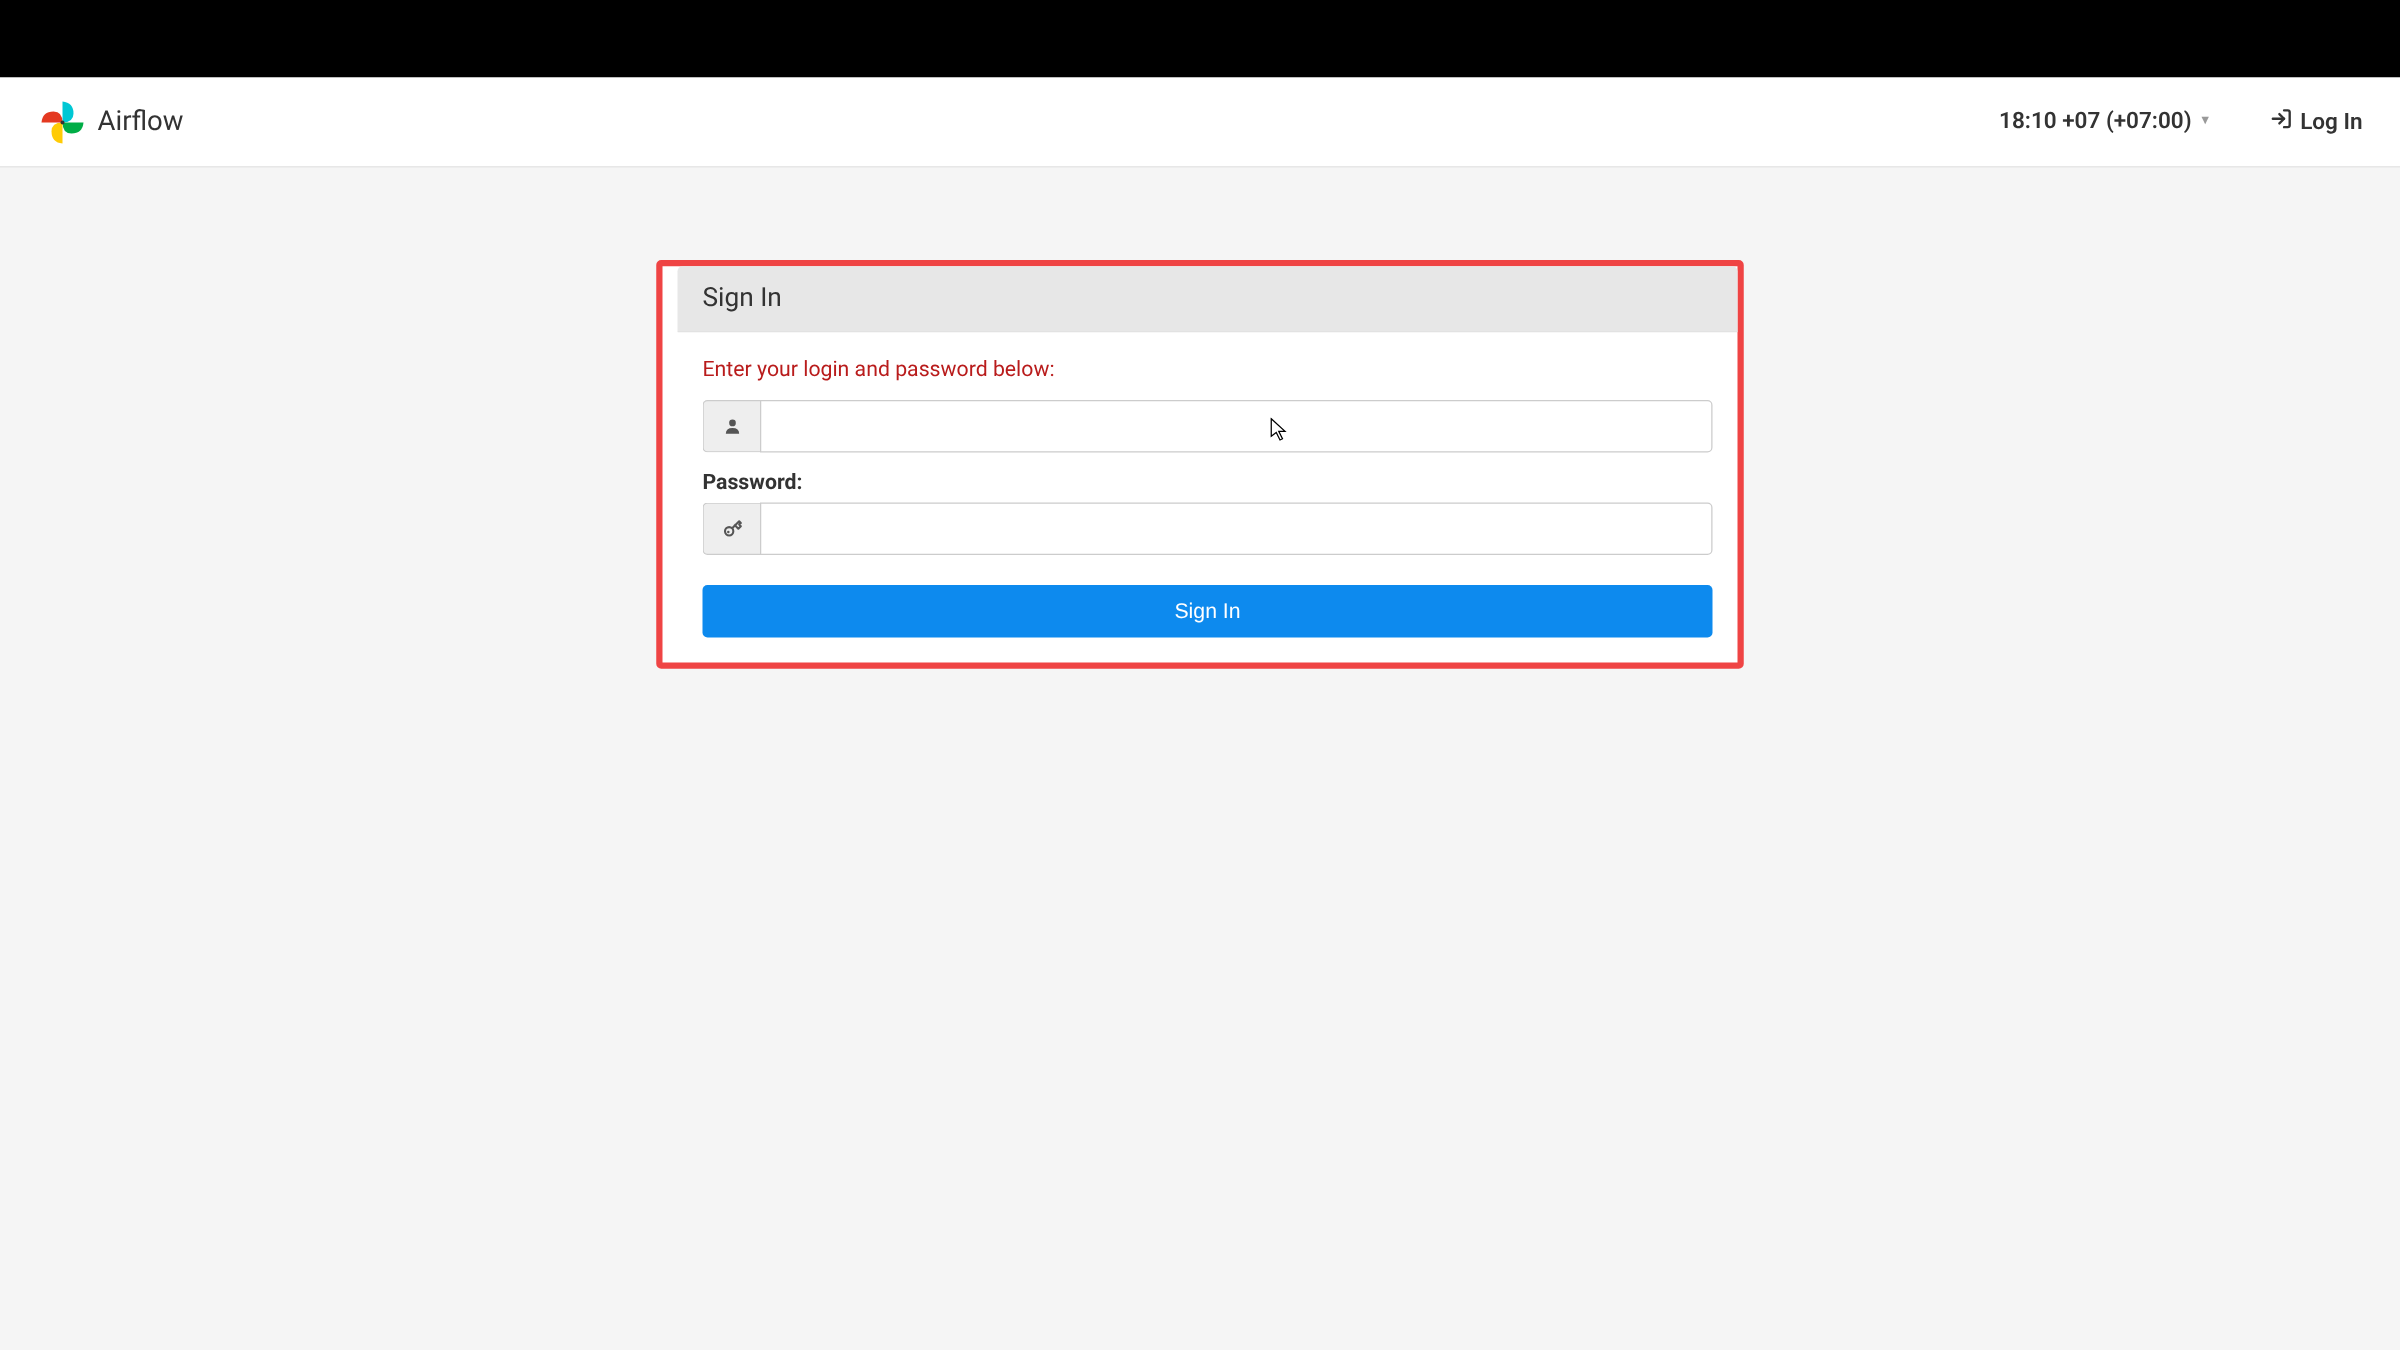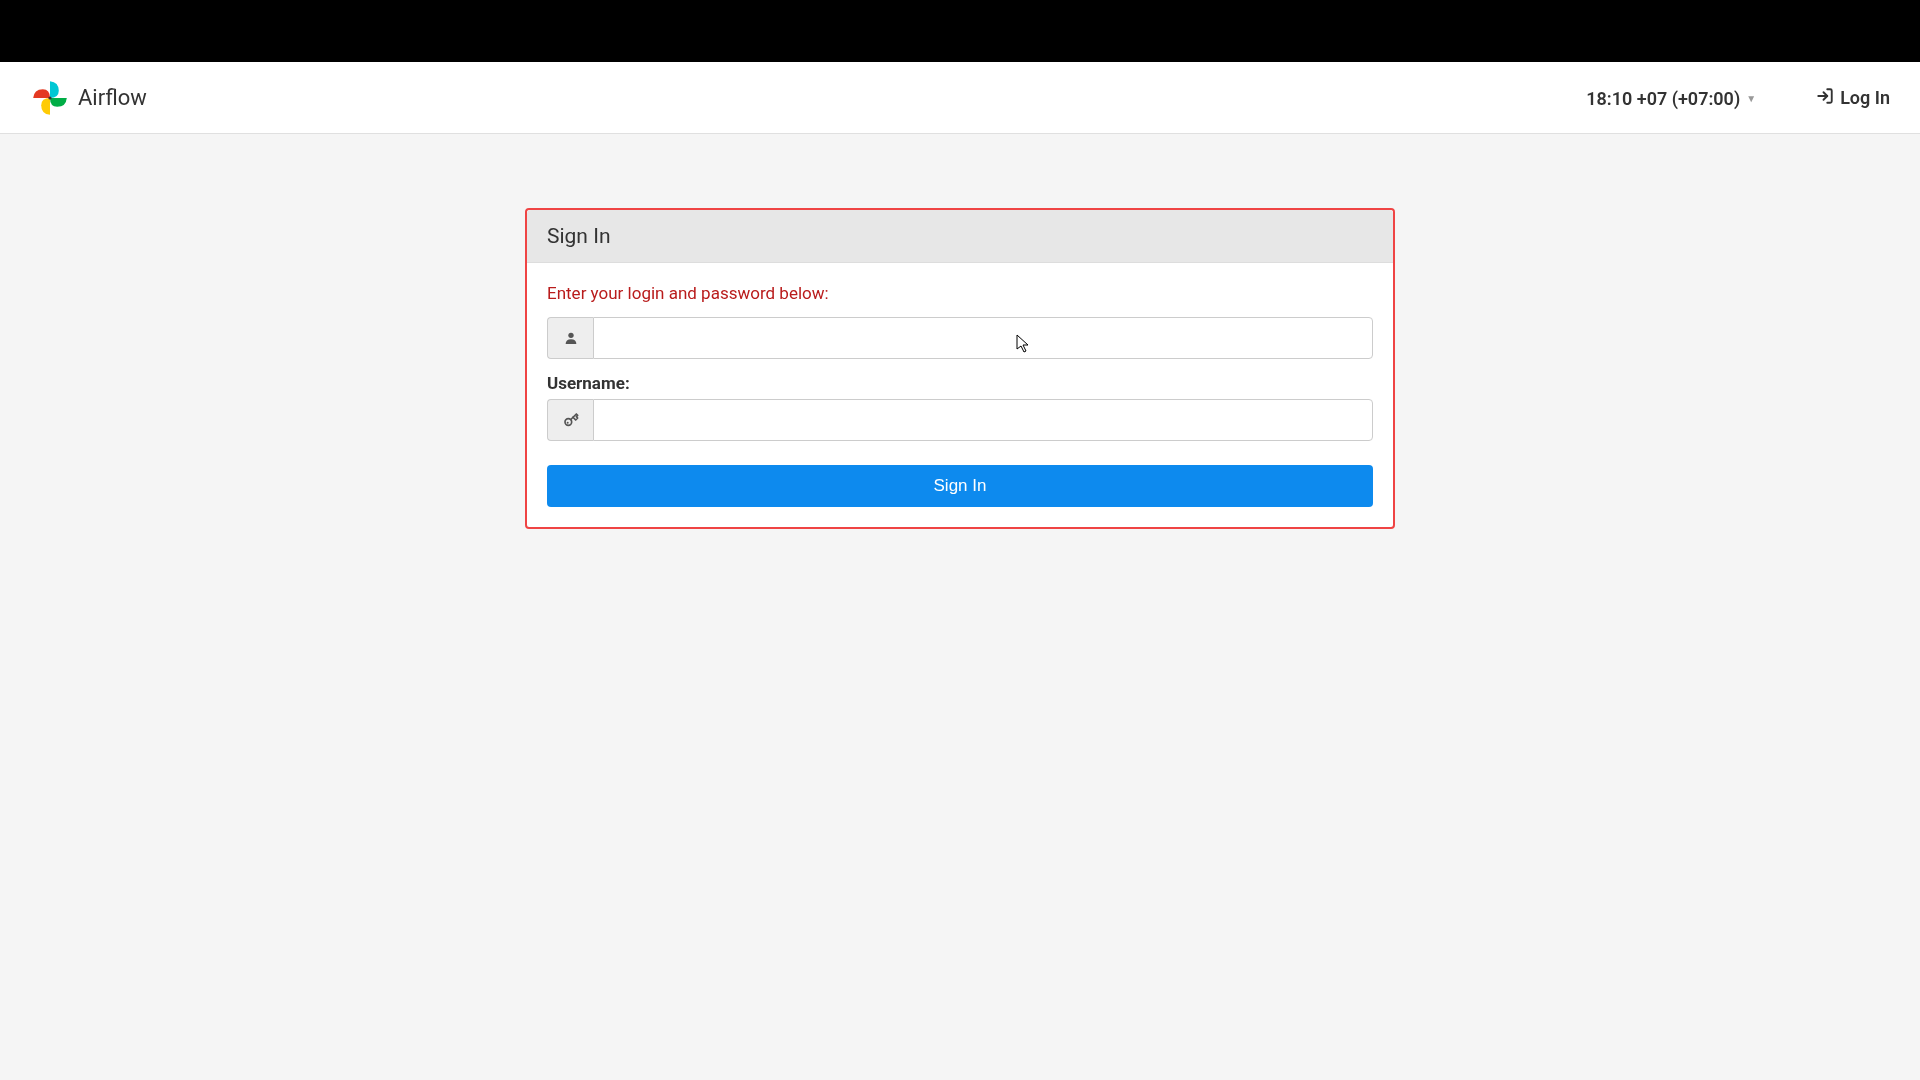--- a/index.html
+++ b/index.html
@@ -46,22 +46,22 @@
       height: 40px;
       display: block;
     }
     .brand-text {
       font-size: 22px;
       color: #333;
       font-weight: 400;
     }
     .nav-right {
       display: flex;
-      align-items: flex-end;
-      gap: 60px;
+      align-items: flex-start;
+      gap: 47px;
       color: #333;
       font-size: 18px;
     }
     .time-tz {
       display: flex;
       align-items: center;
       gap: 6px;
       font-weight: 600;
       color: #333;
     }
@@ -83,22 +83,23 @@
       display: inline-block;
     }
     .main-content {
       display: flex;
       justify-content: center;
       padding-top: 74px;
     }
     .panel {
       width: 870px;
       background: #fff;
-      border: 2px solid #ef4444;
+      border: 5px solid #ef4444;
       border-radius: 4px;
+      padding-left: 12px;
     }
     .panel-header {
       background: #e7e7e7;
       padding: 14px 20px;
       border-bottom: 1px solid #ddd;
       border-radius: 4px 4px 0 0;
     }
     .panel-title {
       font-size: 21px;
       color: #333;
@@ -218,21 +219,21 @@
         <div class="input-group">
           <div class="input-addon">
             <svg class="addon-icon" viewBox="0 0 24 24" fill="#555">
               <circle cx="12" cy="8" r="4"></circle>
               <path d="M4 21 Q4 14 12 14 Q20 14 20 21 Z"></path>
             </svg>
           </div>
           <input class="form-input" type="text" value="" style="">
         </div>
 
-        <label class="form-label">Username:</label>
+        <label class="form-label">Password:</label>
         <div class="input-group">
           <div class="input-addon">
             <svg class="addon-icon" viewBox="0 0 24 24" fill="#555">
               <circle cx="8" cy="15" r="5" fill="none" stroke="#555" stroke-width="2.5"></circle>
               <path d="M11 12 L20 3 L22 5 L20 7 L22 9 L19 12 L14 7" fill="none" stroke="#555" stroke-width="2.5" stroke-linejoin="round"></path>
               <circle cx="7" cy="16" r="1.5" fill="#555"></circle>
             </svg>
           </div>
           <input class="form-input" type="password" value="" style="">
         </div>

